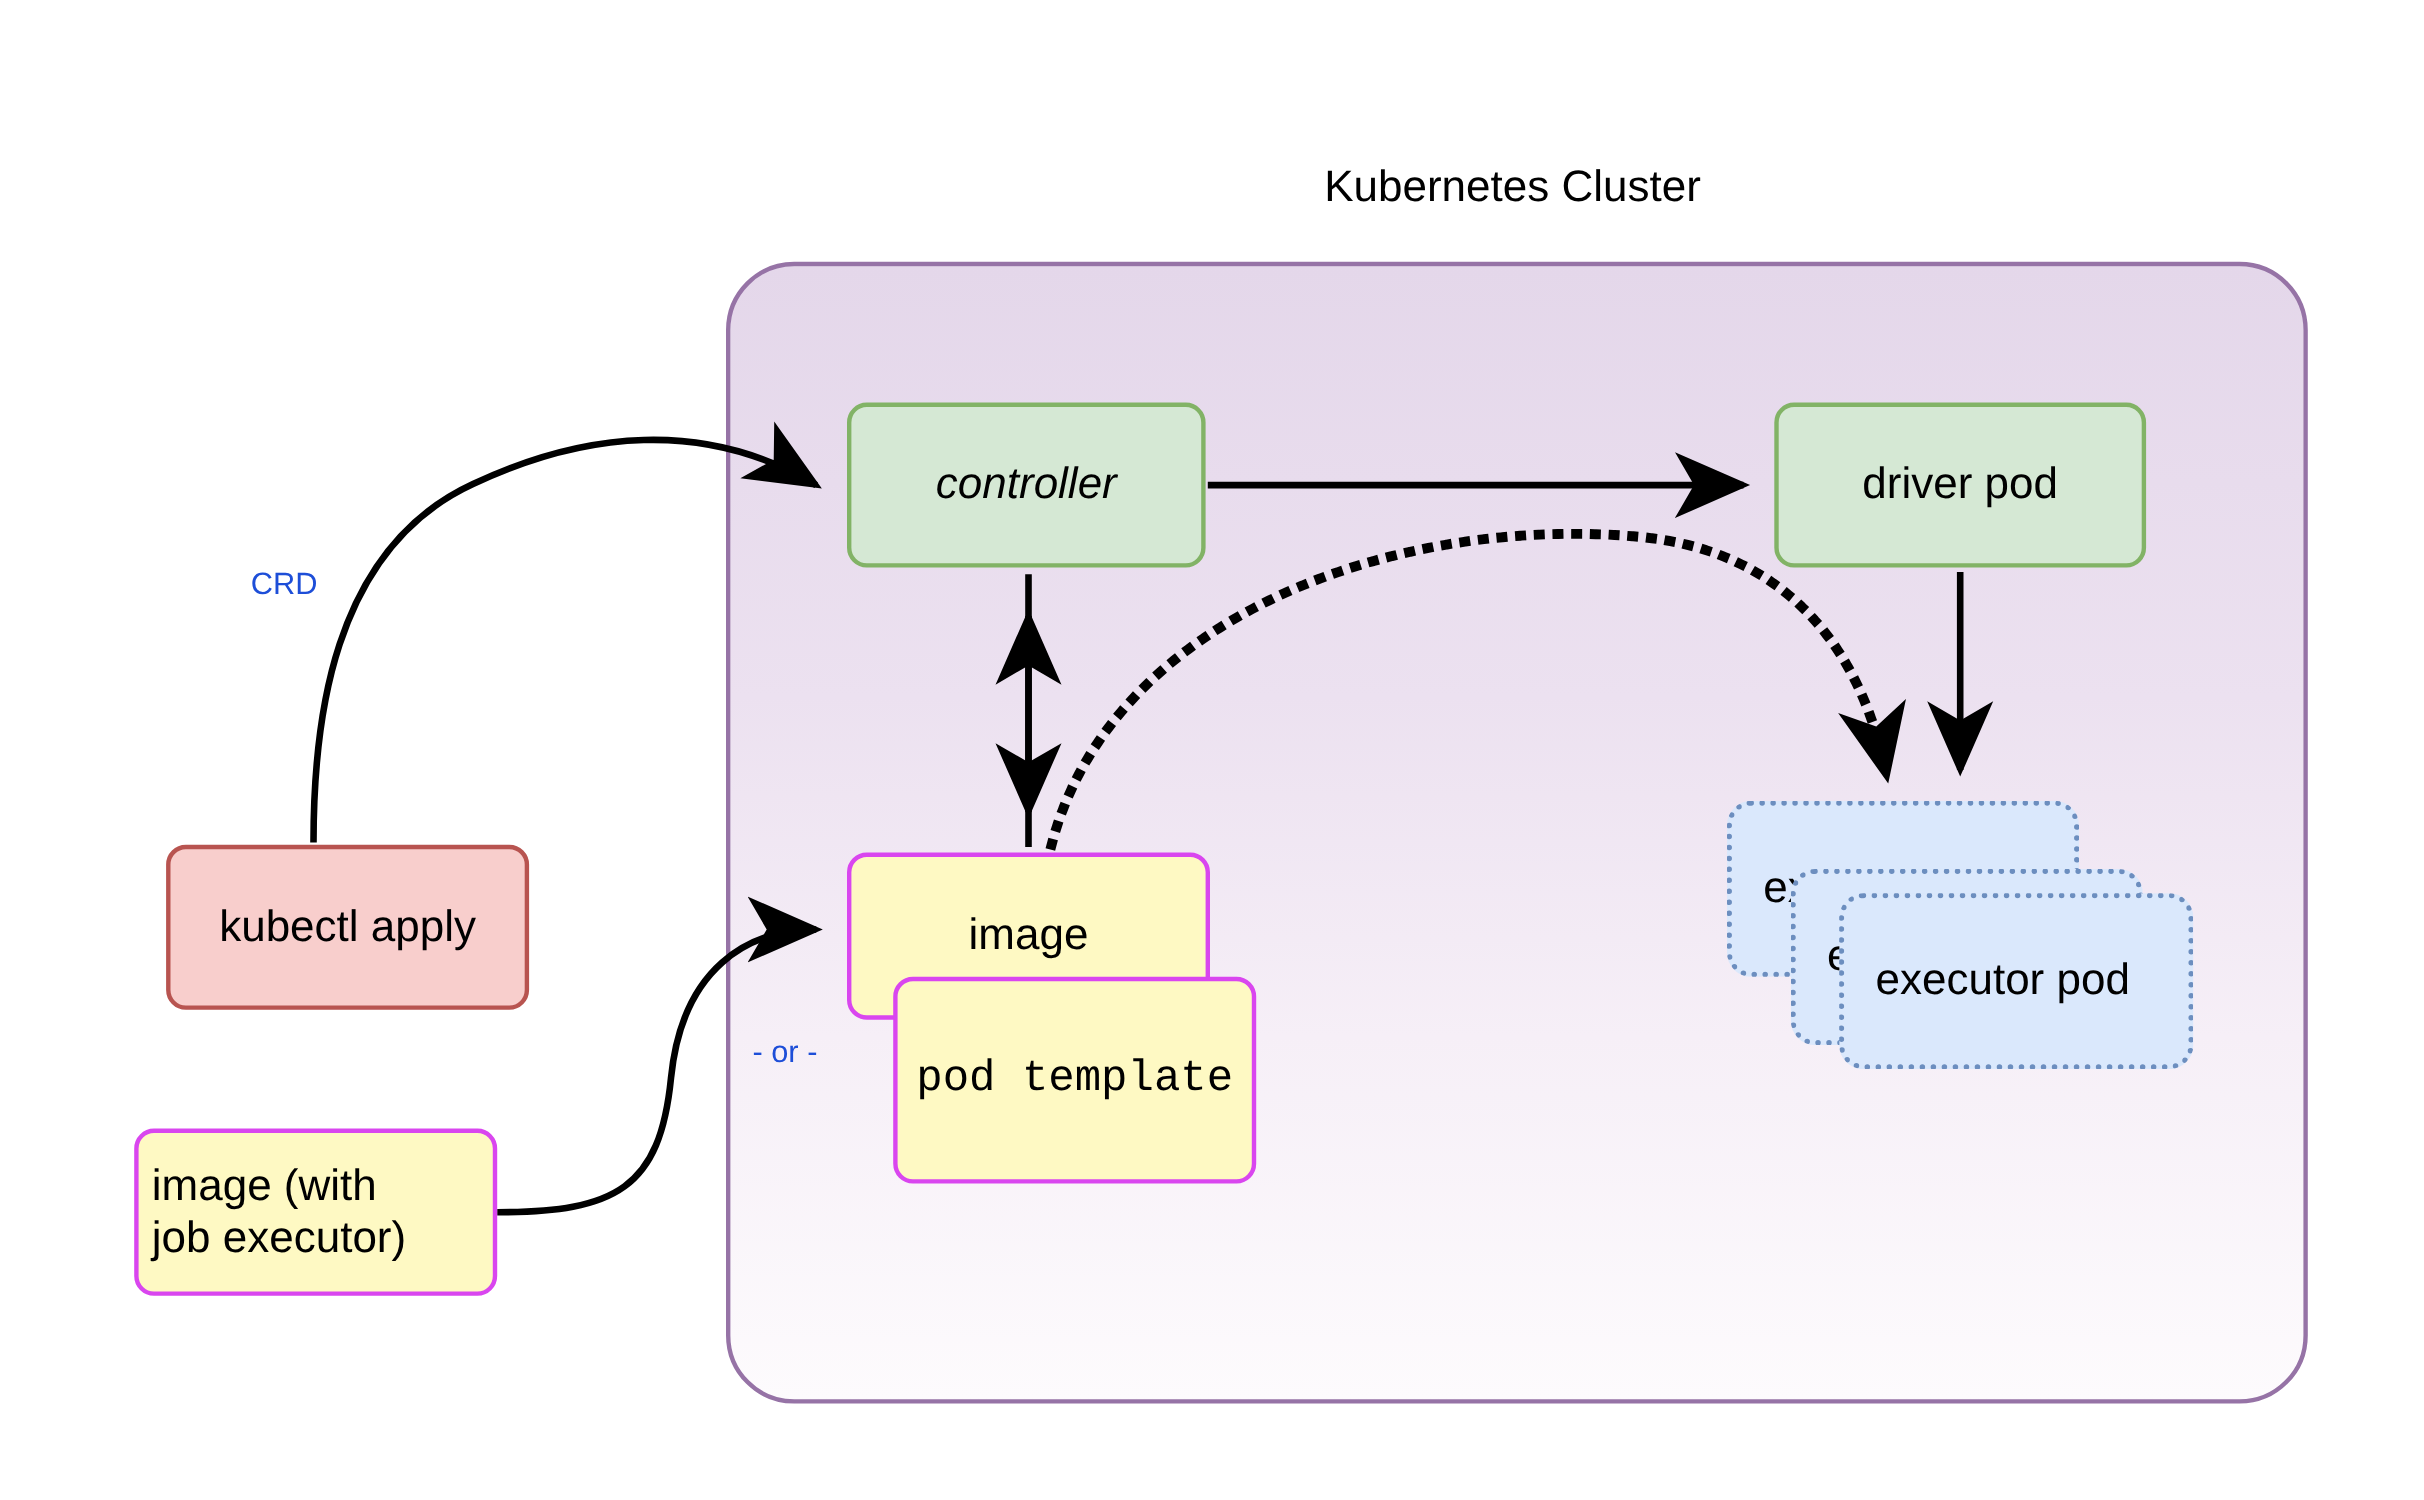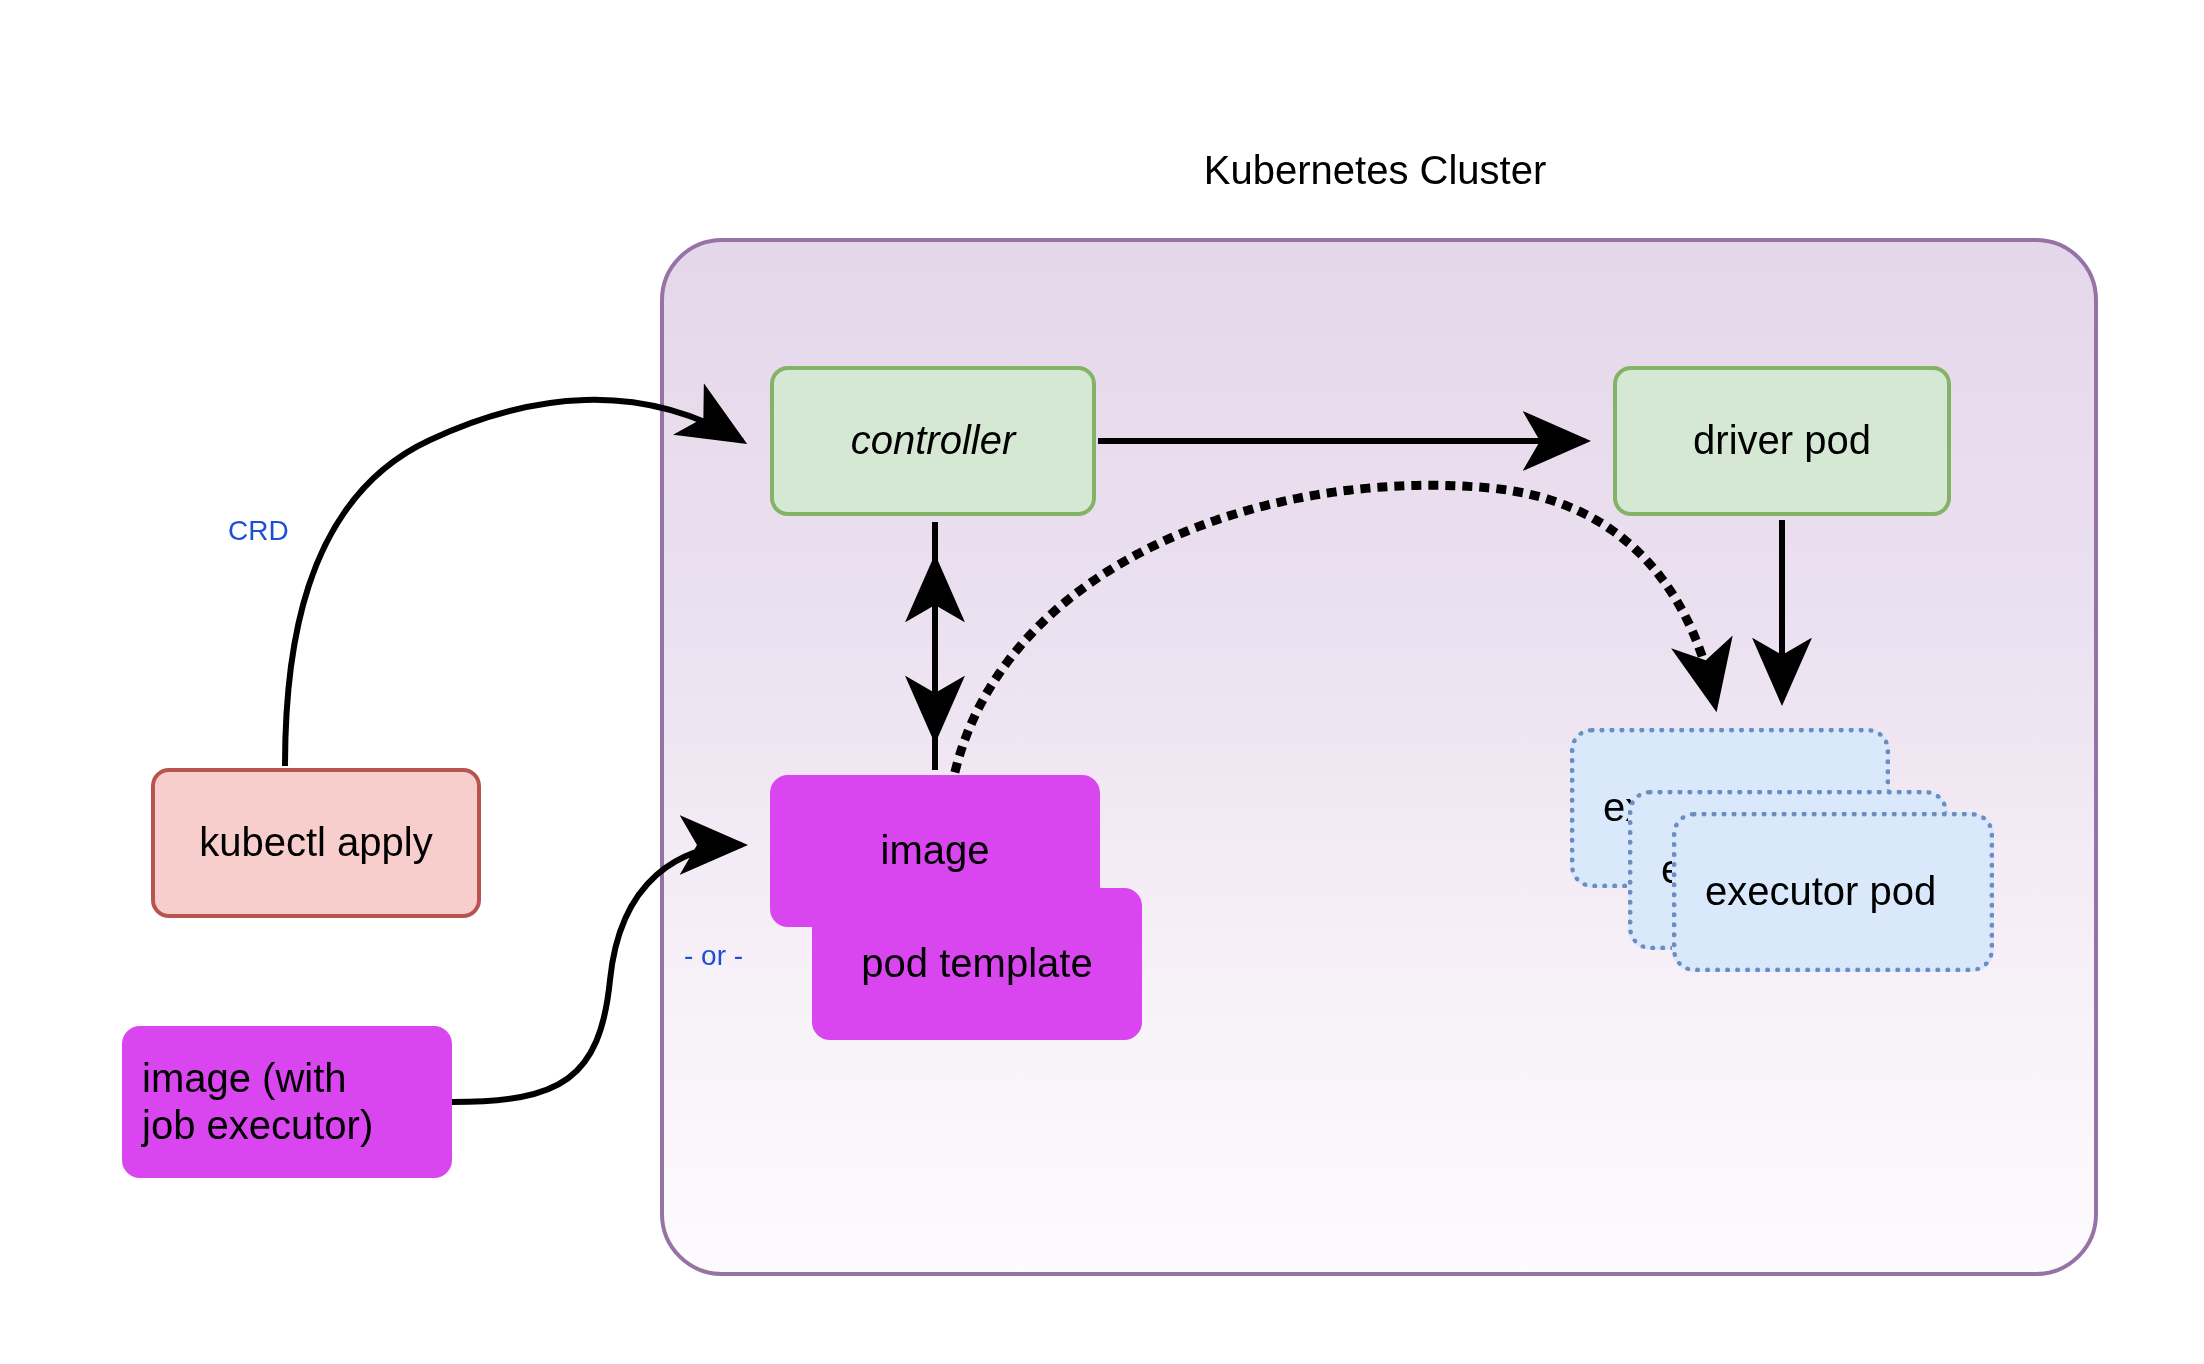--- a/index.html
+++ b/index.html
@@ -61,22 +61,22 @@
   }
   
   .node.green {
     background: #d5e8d4;
     border: 4px solid #82b366;
     border-radius: 18px;
     font-size: 40px;
   }
   
   .node.blue {
-    background: #d946ef;
-    border: 8px solid #d946ef;
+    background: #fef9c3;
+    border: 4px solid #d946ef;
     border-radius: 18px;
     font-size: 40px;
   }
   
   .node.red {
     background: #f8cecc;
     border: 4px solid #b85450;
     border-radius: 18px;
     font-size: 40px;
   }
@@ -85,21 +85,21 @@
     background: #dae8fc;
     border: 5px dotted #6c8ebf;
     border-radius: 22px;
     font-size: 40px;
     overflow: hidden;
     white-space: nowrap;
   }
   #node-controller   { left: 770px;  top: 366px;  width: 326px; height: 150px; z-index: 10; font-style: italic; }
   #node-driver-pod   { left: 1613px; top: 366px;  width: 338px; height: 150px; z-index: 10; }
   #node-image        { left: 770px;  top: 775px;  width: 330px; height: 152px; z-index: 12; }
-  #node-pod-template { left: 812px;  top: 888px;  width: 330px; height: 152px; z-index: 13; }
+  #node-pod-template { left: 812px;  top: 888px;  width: 330px; height: 188px; z-index: 13; font-family: Liberation Mono, monospace; }
   #node-kubectl      { left: 122px;  top: 768px;  width: 330px; height: 150px; z-index: 10; margin-left: 29px; }
   #node-image-job    { left: 122px;  top: 1026px; width: 330px; height: 152px; z-index: 10;
                        justify-content: flex-start; padding-left: 12px; text-align: left; }
   #exec-back   { left: 1570px; top: 728px; width: 320px; height: 160px; z-index: 10;
                  justify-content: flex-start; padding-left: 28px; }
   #exec-mid    { left: 1628px; top: 790px; width: 320px; height: 160px; z-index: 11;
                  justify-content: flex-start; padding-left: 28px; }
   #exec-front  { left: 1672px; top: 812px; width: 322px; height: 160px; z-index: 12;
                  justify-content: flex-start; padding-left: 28px; }
   

